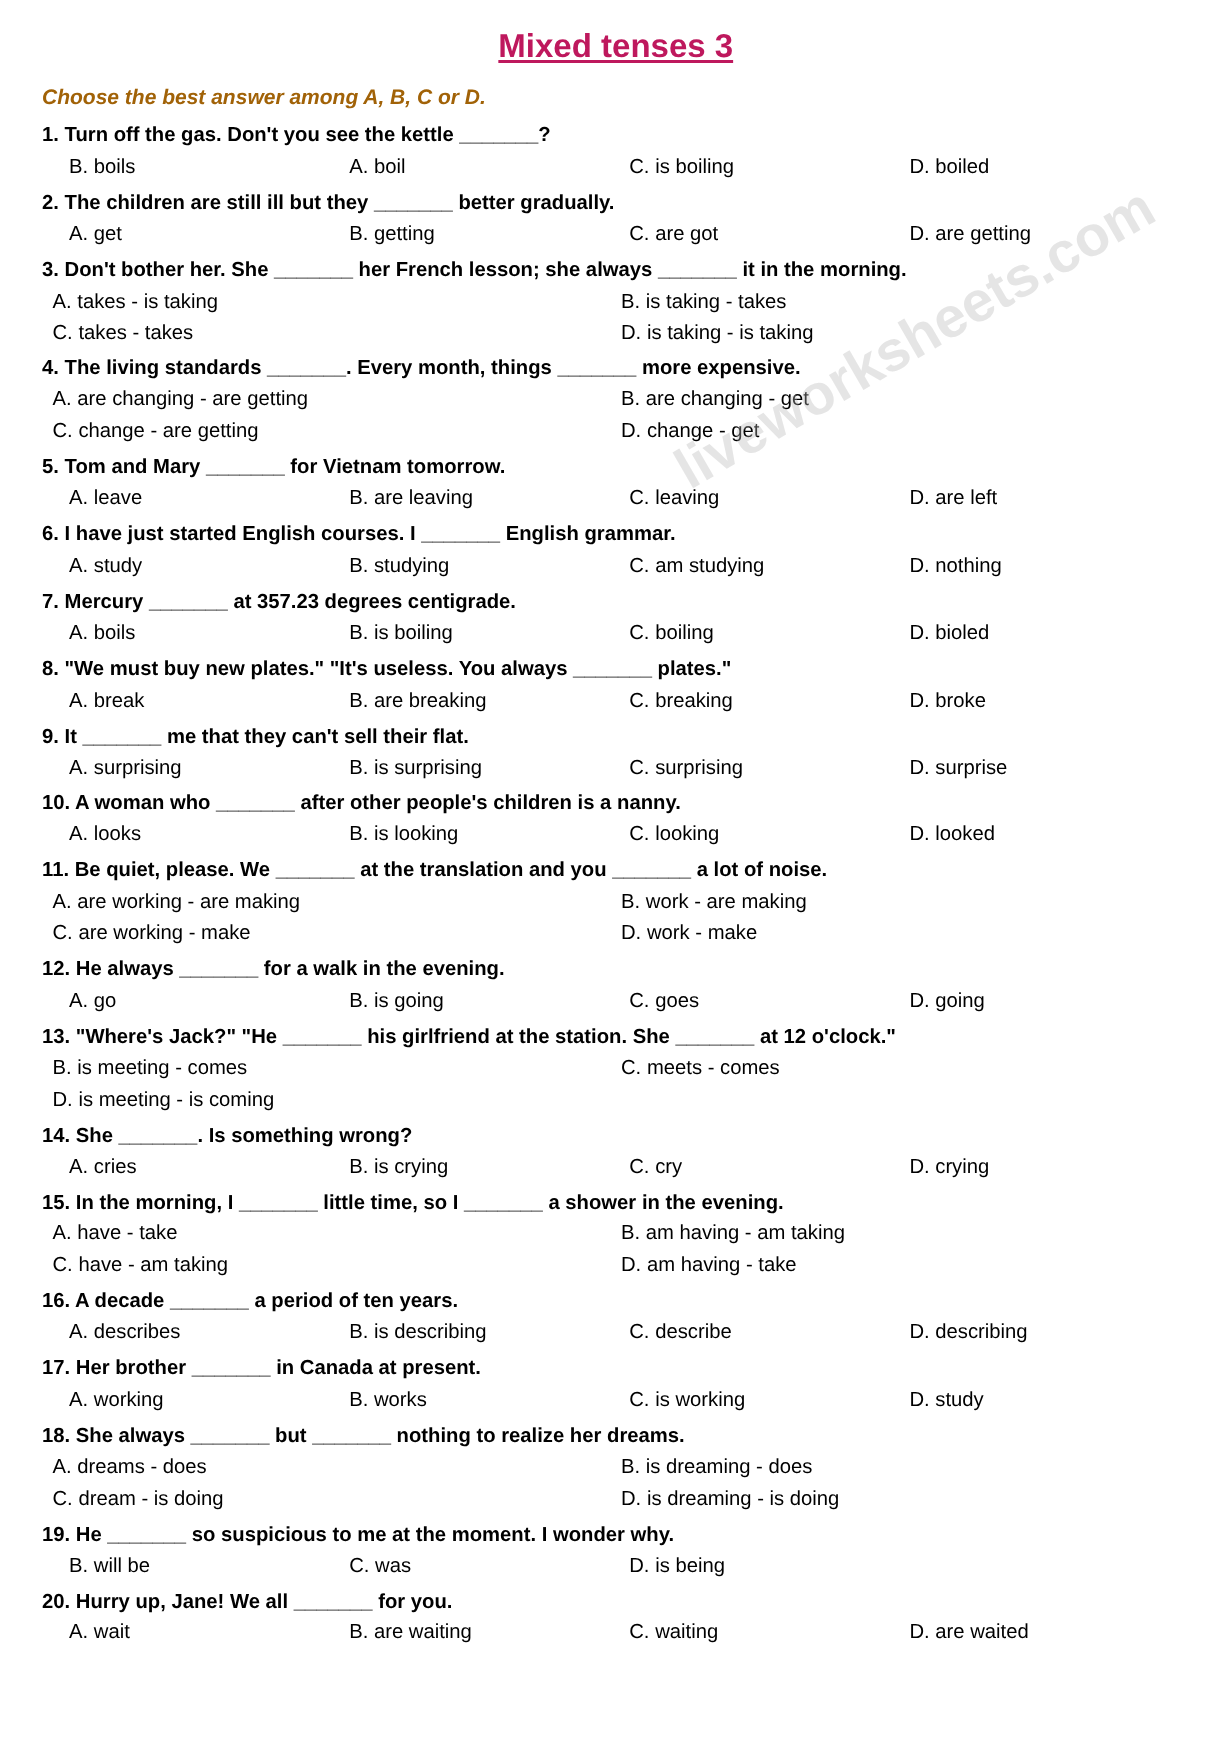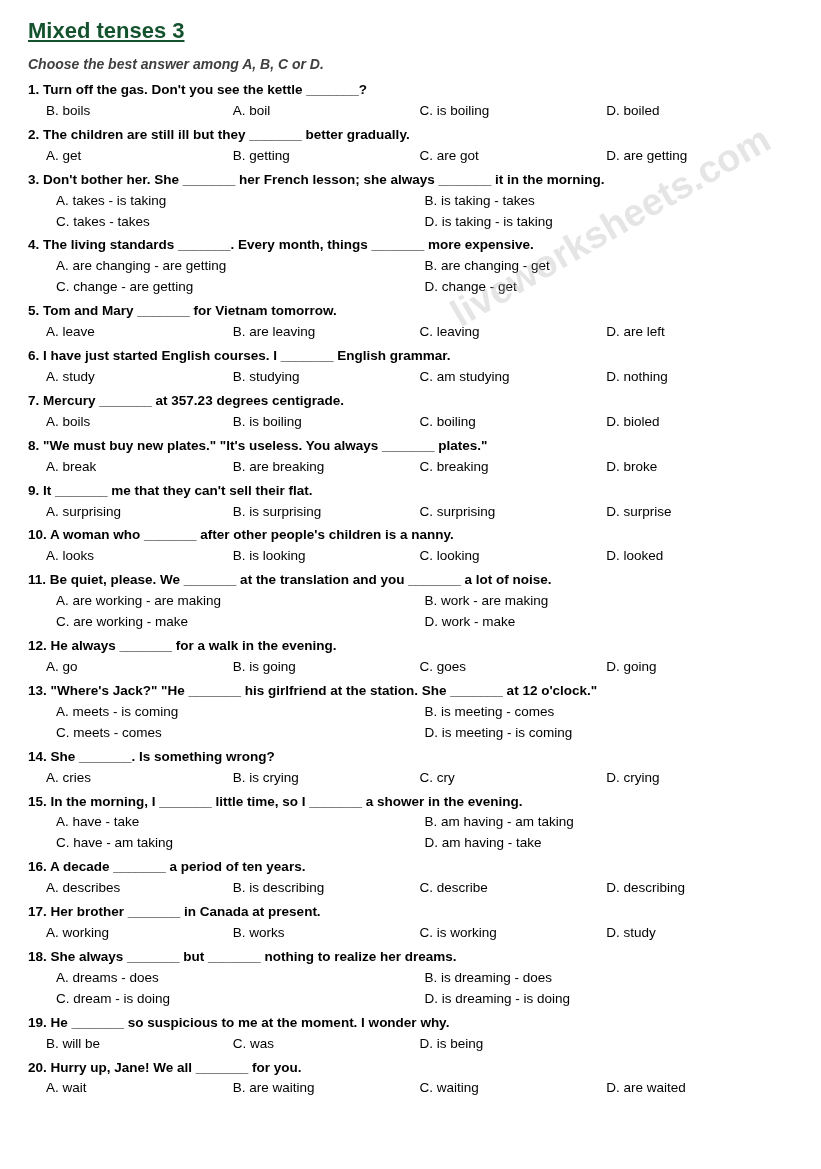--- a/index.html
+++ b/index.html
@@ -7,45 +7,45 @@
       font-family: Arial, sans-serif;
       font-size: 13.5px;
       background: #fff;
       color: #000;
       width: 821px;
       min-height: 1169px;
       padding: 18px 28px 18px 28px;
       position: relative;
     }
     .title {
-      text-align: left;
+      text-align: center;
       font-size: 22px;
       font-weight: bold;
-      color: #14532d;
+      color: #be185d;
       text-decoration: underline;
       margin-bottom: 12px;
     }
     .instruction {
-      color: #404040;
+      color: #a16207;
       font-style: italic;
       font-weight: bold;
       font-size: 14px;
       margin-bottom: 8px;
     }
     .question-block {
       margin-bottom: 3px;
     }
     .question-line {
       font-weight: bold;
       line-height: 1.55;
     }
     .answers-2col {
       display: grid;
       grid-template-columns: 1fr 1fr;
-      margin-left: 28px;
+      margin-left: 7px;
       line-height: 1.55;
     }
     .answers-4col {
       display: grid;
       grid-template-columns: 1fr 1fr 1fr 1fr;
       margin-left: 18px;
       line-height: 1.55;
     }
     .watermark {
       position: absolute;
@@ -172,21 +172,20 @@
       <div class="answers-4col">
         <div>A. go</div>
         <div>B. is going</div>
         <div>C. goes</div>
         <div>D. going</div>
       </div>
     </div>
     <div class="question-block">
       <div class="question-line">13. "Where's Jack?" "He _______ his girlfriend at the station. She _______ at 12 o'clock."</div>
       <div class="answers-2col">
-        <div>A. meets - is coming</div>
         <div>B. is meeting - comes</div>
         <div>C. meets - comes</div>
         <div>D. is meeting - is coming</div>
       </div>
     </div>
     <div class="question-block">
       <div class="question-line">14. She _______. Is something wrong?</div>
       <div class="answers-4col">
         <div>A. cries</div>
         <div>B. is crying</div>

